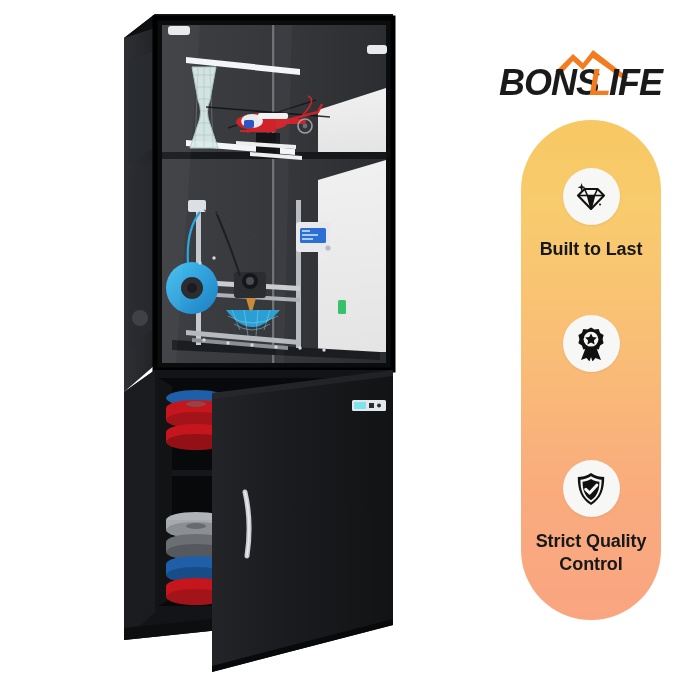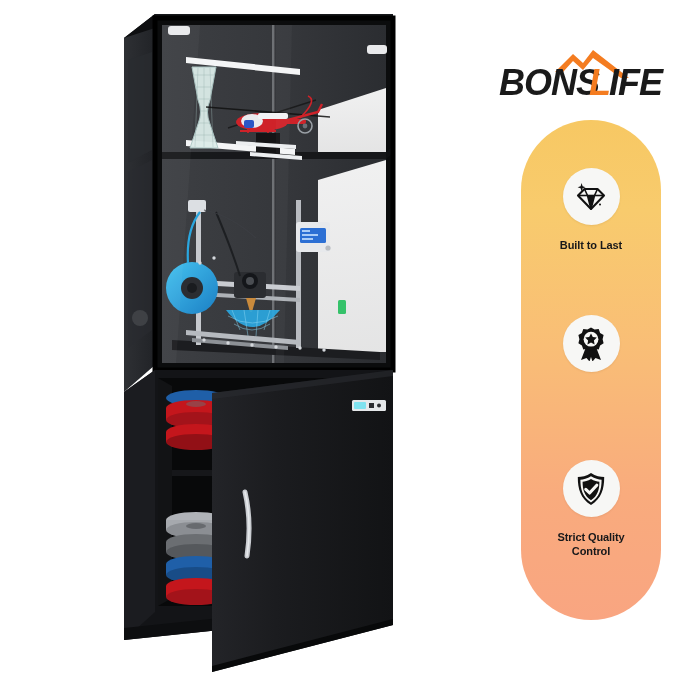--- a/index.html
+++ b/index.html
@@ -39,21 +39,21 @@
   .feature-icon-circle {
     width:57px; height:57px;
     border-radius:50%;
     background:#f7f7f5;
     display:flex; align-items:center; justify-content:center;
     box-shadow:0 1px 2px rgba(120,70,20,.10);
   }
   .feature-icon-circle svg { display:block; }
   .feature-label {
     margin-top:13px;
-    font-size:11px;
+    font-size:18px;
     font-weight:bold;
     color:#17181a;
     text-align:center;
     line-height:1.28;
     letter-spacing:-.1px;
     white-space:pre-line;
     width:132px;
   }
 
   

